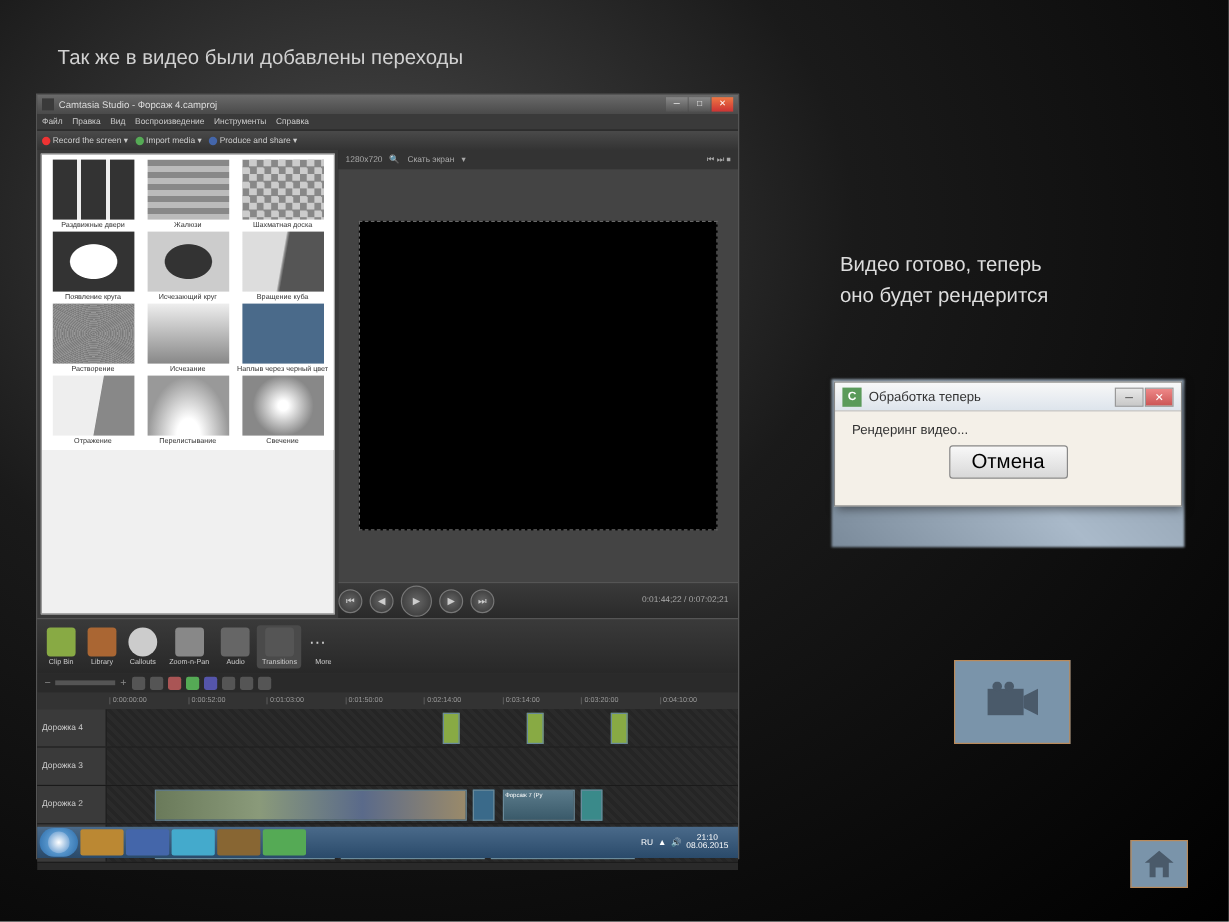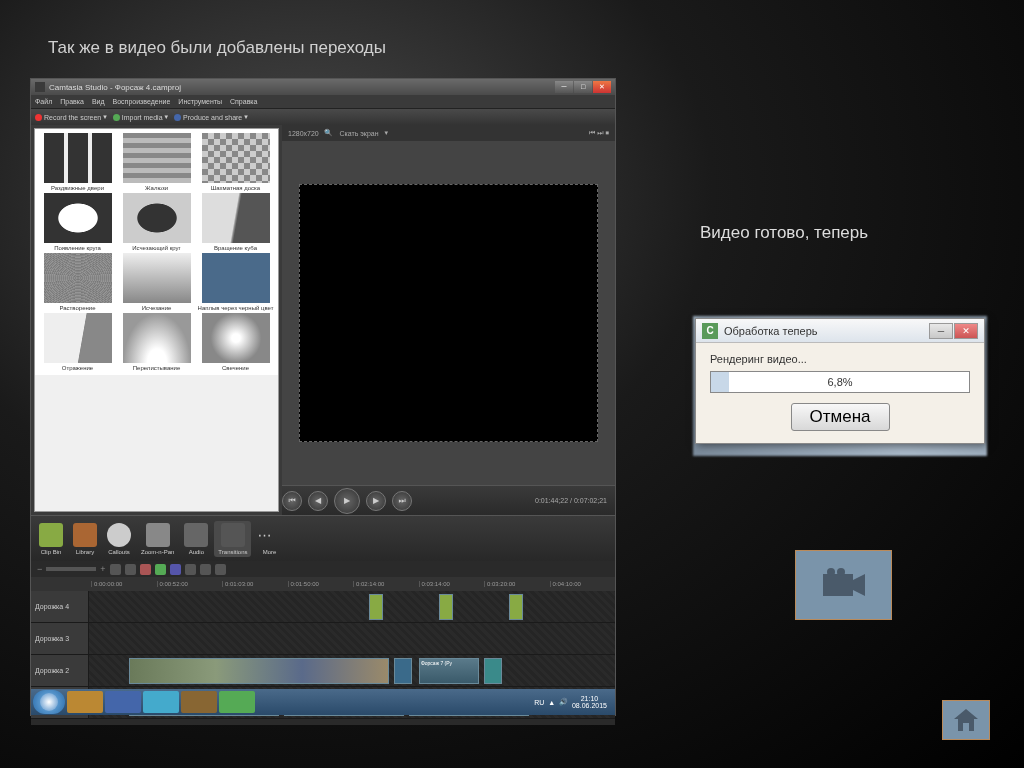--- a/index.html
+++ b/index.html
@@ -39,29 +39,29 @@
 .track{height:32px;display:flex;border-bottom:1px solid #1a1a1a}
 .track-label{width:58px;background:#3a3a3a;color:#ccc;font-size:7px;display:flex;align-items:center;padding-left:4px;border-right:1px solid #1a1a1a}
 .track-content{flex:1;background:repeating-linear-gradient(45deg,#2a2a2a,#2a2a2a 3px,#252525 3px,#252525 6px);position:relative}
 .clip{position:absolute;height:26px;top:3px;background:linear-gradient(#5a7a8a,#3a5a6a);border:1px solid #6a8a9a;font-size:5px;color:#fff;overflow:hidden;padding:1px}
 .clip.audio{background:linear-gradient(#4a6a7a,#2a4a5a)}
 .taskbar{position:absolute;bottom:0;left:0;right:0;height:26px;background:linear-gradient(#4a6a8a,#2a4a6a);display:flex;align-items:center;padding:0 2px;gap:2px}
 .start-btn{width:32px;height:24px;background:radial-gradient(circle,#7ab8e8,#2a6aa8);border-radius:12px;display:flex;align-items:center;justify-content:center}
 .start-orb{width:18px;height:18px;border-radius:50%;background:radial-gradient(#fff,#4a8ac8)}
 .tb-item{width:36px;height:22px;background:rgba(255,255,255,0.1);border-radius:2px}
 .tray{margin-left:auto;display:flex;align-items:center;gap:4px;font-size:7px;color:#fff;padding-right:6px}
-.side-text{position:absolute;left:700px;top:220px;color:#ddd;font-size:17px;line-height:1.5}
+.side-text{position:absolute;left:700px;top:208px;color:#ddd;font-size:17px;line-height:1.5}
 .dialog{position:absolute;left:695px;top:318px;width:290px;background:#ece8e0;border:1px solid #888;box-shadow:2px 2px 8px rgba(0,0,0,0.5)}
 .dialog-bg{position:absolute;left:693px;top:316px;width:294px;height:140px;background:linear-gradient(45deg,#7a8a9a,#aabaca,#8a9aaa);filter:blur(1px)}
 .dlg-title{height:24px;background:linear-gradient(#f8f8f8,#dde4ec);display:flex;align-items:center;padding:0 6px;font-size:11px;color:#333;border-bottom:1px solid #bbb}
 .dlg-icon{width:16px;height:16px;background:#5a9a5a;margin-right:6px;display:flex;align-items:center;justify-content:center;color:#fff;font-size:10px;font-weight:bold}
 .dlg-winbtns{margin-left:auto;display:flex;gap:1px}
 .dlg-wb{width:24px;height:16px;background:linear-gradient(#e8e8e8,#c8c8c8);border:1px solid #999;font-size:9px;text-align:center;line-height:14px}
 .dlg-wb.cl{background:linear-gradient(#e88,#c55);color:#fff}
-.dlg-body{padding:10px 14px 12px;background:#f4f0e8}
+.dlg-body{padding:10px 14px 22px;background:#f4f0e8}
 .dlg-label{font-size:11px;color:#333;margin-bottom:6px}
 .progress-box{height:22px;background:#fff;border:1px solid #888;position:relative;margin-bottom:10px}
 .progress-fill{position:absolute;left:0;top:0;bottom:0;width:6.8%;background:#c8d8e8}
 .progress-text{position:absolute;width:100%;text-align:center;line-height:20px;font-size:11px;color:#333}
 .dlg-btn-row{text-align:center}
 .dlg-btn{padding:3px 18px;background:linear-gradient(#f8f8f8,#d8d8d8);border:1px solid #888;border-radius:3px;font-size:17px}
 .cam-icon-box{position:absolute;left:795px;top:550px;width:97px;height:70px;background:#7a94aa;border:1px solid #ba8a5a;display:flex;align-items:center;justify-content:center}
 .cam-icon-box svg{width:50px;height:35px}
 .home-icon-box{position:absolute;left:942px;top:700px;width:48px;height:40px;background:#7a94aa;border:1px solid #ba8a5a;display:flex;align-items:center;justify-content:center}
 </style>
@@ -279,38 +279,35 @@
       <div style="text-align:center">
         <div>21:10</div>
         <div>08.06.2015</div>
       </div>
     </div>
   </div>
 </div>
 
 <div class="side-text">
   <div>Видео готово, теперь</div>
+  <div>оно будет рендерится</div>
 </div>
 
 <div class="dialog-bg"></div>
 <div class="dialog">
   <div class="dlg-title">
     <div class="dlg-icon">C</div>
     <span>Обработка теперь</span>
     <div class="dlg-winbtns">
       <div class="dlg-wb">─</div>
       <div class="dlg-wb cl">✕</div>
     </div>
   </div>
   <div class="dlg-body">
     <div class="dlg-label">Рендеринг видео...</div>
-    <div class="progress-box">
-      <div class="progress-fill"></div>
-      <div class="progress-text">6,8%</div>
-    </div>
     <div class="dlg-btn-row">
       <button class="dlg-btn">Отмена</button>
     </div>
   </div>
 </div>
 
 <div class="cam-icon-box">
   <svg viewBox="0 0 50 35">
       <rect x="4" y="6" width="30" height="22" fill="#4a5a6a"></rect>
       <polygon points="34,12 46,6 46,28 34,22" fill="#4a5a6a"></polygon>

